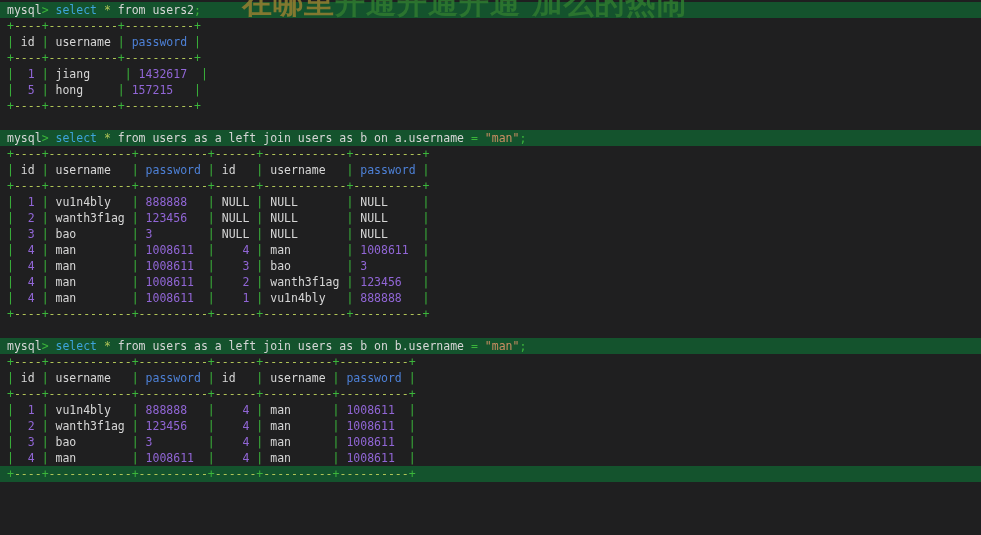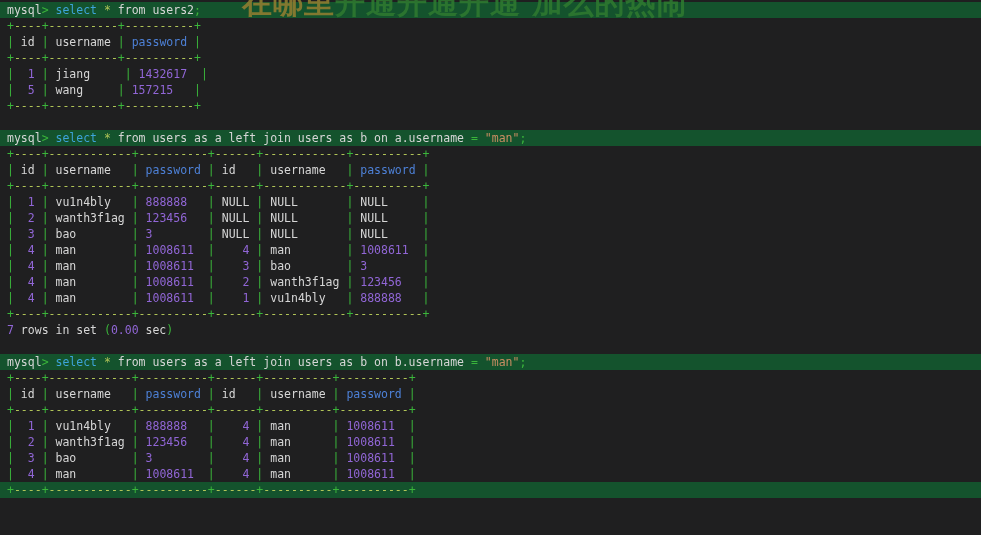--- a/index.html
+++ b/index.html
@@ -34,36 +34,35 @@
 </style>
 </head>
 <body style="background: rgb(31, 31, 32);">
 
 <div id="terminal">
     <div class="line hl"><span class="tk-w">mysql</span><span class="tk-g">&gt;</span><span class="tk-c"> select</span><span class="tk-y"> *</span><span class="tk-w"> from users2</span><span class="tk-g">;</span></div>
     <div class="line"><span class="tk-g">+</span><span class="tk-y">----</span><span class="tk-g">+</span><span class="tk-y">----------</span><span class="tk-g">+</span><span class="tk-y">----------</span><span class="tk-g">+</span></div>
     <div class="line"><span class="tk-g">|</span><span class="tk-w"> id </span><span class="tk-g">|</span><span class="tk-w"> username </span><span class="tk-g">|</span><span class="tk-b"> password </span><span class="tk-g">|</span></div>
     <div class="line"><span class="tk-g">+</span><span class="tk-y">----</span><span class="tk-g">+</span><span class="tk-y">----------</span><span class="tk-g">+</span><span class="tk-y">----------</span><span class="tk-g">+</span></div>
     <div class="line"><span class="tk-g">|</span><span class="tk-p">  1 </span><span class="tk-g">|</span><span class="tk-w"> jiang     </span><span class="tk-g">|</span><span class="tk-p"> 1432617  </span><span class="tk-g">|</span></div>
-    <div class="line"><span class="tk-g">|</span><span class="tk-p">  5 </span><span class="tk-g">|</span><span class="tk-w"> wang     </span><span class="tk-g">|</span><span class="tk-p"> 157215   </span><span class="tk-g">|</span></div>
+    <div class="line"><span class="tk-g">|</span><span class="tk-p">  5 </span><span class="tk-g">|</span><span class="tk-w"> hong     </span><span class="tk-g">|</span><span class="tk-p"> 157215   </span><span class="tk-g">|</span></div>
     <div class="line"><span class="tk-g">+</span><span class="tk-y">----</span><span class="tk-g">+</span><span class="tk-y">----------</span><span class="tk-g">+</span><span class="tk-y">----------</span><span class="tk-g">+</span></div>
     <div class="line"></div>
     <div class="line hl"><span class="tk-w">mysql</span><span class="tk-g">&gt;</span><span class="tk-c"> select</span><span class="tk-y"> *</span><span class="tk-w"> from users as a left join users as b on a.username</span><span class="tk-g"> =</span><span class="tk-o"> "man"</span><span class="tk-g">;</span></div>
     <div class="line"><span class="tk-g">+</span><span class="tk-y">----</span><span class="tk-g">+</span><span class="tk-y">------------</span><span class="tk-g">+</span><span class="tk-y">----------</span><span class="tk-g">+</span><span class="tk-y">------</span><span class="tk-g">+</span><span class="tk-y">------------</span><span class="tk-g">+</span><span class="tk-y">----------</span><span class="tk-g">+</span></div>
     <div class="line"><span class="tk-g">|</span><span class="tk-w"> id </span><span class="tk-g">|</span><span class="tk-w"> username   </span><span class="tk-g">|</span><span class="tk-b"> password </span><span class="tk-g">|</span><span class="tk-w"> id   </span><span class="tk-g">|</span><span class="tk-w"> username   </span><span class="tk-g">|</span><span class="tk-b"> password </span><span class="tk-g">|</span></div>
     <div class="line"><span class="tk-g">+</span><span class="tk-y">----</span><span class="tk-g">+</span><span class="tk-y">------------</span><span class="tk-g">+</span><span class="tk-y">----------</span><span class="tk-g">+</span><span class="tk-y">------</span><span class="tk-g">+</span><span class="tk-y">------------</span><span class="tk-g">+</span><span class="tk-y">----------</span><span class="tk-g">+</span></div>
     <div class="line"><span class="tk-g">|</span><span class="tk-p">  1 </span><span class="tk-g">|</span><span class="tk-w"> vu1n4bly   </span><span class="tk-g">|</span><span class="tk-p"> 888888   </span><span class="tk-g">|</span><span class="tk-w"> NULL </span><span class="tk-g">|</span><span class="tk-w"> NULL       </span><span class="tk-g">|</span><span class="tk-w"> NULL     </span><span class="tk-g">|</span></div>
     <div class="line"><span class="tk-g">|</span><span class="tk-p">  2 </span><span class="tk-g">|</span><span class="tk-w"> wanth3f1ag </span><span class="tk-g">|</span><span class="tk-p"> 123456   </span><span class="tk-g">|</span><span class="tk-w"> NULL </span><span class="tk-g">|</span><span class="tk-w"> NULL       </span><span class="tk-g">|</span><span class="tk-w"> NULL     </span><span class="tk-g">|</span></div>
     <div class="line"><span class="tk-g">|</span><span class="tk-p">  3 </span><span class="tk-g">|</span><span class="tk-w"> bao        </span><span class="tk-g">|</span><span class="tk-p"> 3        </span><span class="tk-g">|</span><span class="tk-w"> NULL </span><span class="tk-g">|</span><span class="tk-w"> NULL       </span><span class="tk-g">|</span><span class="tk-w"> NULL     </span><span class="tk-g">|</span></div>
     <div class="line"><span class="tk-g">|</span><span class="tk-p">  4 </span><span class="tk-g">|</span><span class="tk-w"> man        </span><span class="tk-g">|</span><span class="tk-p"> 1008611  </span><span class="tk-g">|</span><span class="tk-p">    4 </span><span class="tk-g">|</span><span class="tk-w"> man        </span><span class="tk-g">|</span><span class="tk-p"> 1008611  </span><span class="tk-g">|</span></div>
     <div class="line"><span class="tk-g">|</span><span class="tk-p">  4 </span><span class="tk-g">|</span><span class="tk-w"> man        </span><span class="tk-g">|</span><span class="tk-p"> 1008611  </span><span class="tk-g">|</span><span class="tk-p">    3 </span><span class="tk-g">|</span><span class="tk-w"> bao        </span><span class="tk-g">|</span><span class="tk-p"> 3        </span><span class="tk-g">|</span></div>
     <div class="line"><span class="tk-g">|</span><span class="tk-p">  4 </span><span class="tk-g">|</span><span class="tk-w"> man        </span><span class="tk-g">|</span><span class="tk-p"> 1008611  </span><span class="tk-g">|</span><span class="tk-p">    2 </span><span class="tk-g">|</span><span class="tk-w"> wanth3f1ag </span><span class="tk-g">|</span><span class="tk-p"> 123456   </span><span class="tk-g">|</span></div>
     <div class="line"><span class="tk-g">|</span><span class="tk-p">  4 </span><span class="tk-g">|</span><span class="tk-w"> man        </span><span class="tk-g">|</span><span class="tk-p"> 1008611  </span><span class="tk-g">|</span><span class="tk-p">    1 </span><span class="tk-g">|</span><span class="tk-w"> vu1n4bly   </span><span class="tk-g">|</span><span class="tk-p"> 888888   </span><span class="tk-g">|</span></div>
     <div class="line"><span class="tk-g">+</span><span class="tk-y">----</span><span class="tk-g">+</span><span class="tk-y">------------</span><span class="tk-g">+</span><span class="tk-y">----------</span><span class="tk-g">+</span><span class="tk-y">------</span><span class="tk-g">+</span><span class="tk-y">------------</span><span class="tk-g">+</span><span class="tk-y">----------</span><span class="tk-g">+</span></div>
-    <div class="line"><span class="tk-p">7</span><span class="tk-w"> rows in set </span><span class="tk-g">(</span><span class="tk-p">0.00</span><span class="tk-w"> sec</span><span class="tk-g">)</span></div>
     <div class="line"></div>
     <div class="line hl"><span class="tk-w">mysql</span><span class="tk-g">&gt;</span><span class="tk-c"> select</span><span class="tk-y"> *</span><span class="tk-w"> from users as a left join users as b on b.username</span><span class="tk-g"> =</span><span class="tk-o"> "man"</span><span class="tk-g">;</span></div>
     <div class="line"><span class="tk-g">+</span><span class="tk-y">----</span><span class="tk-g">+</span><span class="tk-y">------------</span><span class="tk-g">+</span><span class="tk-y">----------</span><span class="tk-g">+</span><span class="tk-y">------</span><span class="tk-g">+</span><span class="tk-y">----------</span><span class="tk-g">+</span><span class="tk-y">----------</span><span class="tk-g">+</span></div>
     <div class="line"><span class="tk-g">|</span><span class="tk-w"> id </span><span class="tk-g">|</span><span class="tk-w"> username   </span><span class="tk-g">|</span><span class="tk-b"> password </span><span class="tk-g">|</span><span class="tk-w"> id   </span><span class="tk-g">|</span><span class="tk-w"> username </span><span class="tk-g">|</span><span class="tk-b"> password </span><span class="tk-g">|</span></div>
     <div class="line"><span class="tk-g">+</span><span class="tk-y">----</span><span class="tk-g">+</span><span class="tk-y">------------</span><span class="tk-g">+</span><span class="tk-y">----------</span><span class="tk-g">+</span><span class="tk-y">------</span><span class="tk-g">+</span><span class="tk-y">----------</span><span class="tk-g">+</span><span class="tk-y">----------</span><span class="tk-g">+</span></div>
     <div class="line"><span class="tk-g">|</span><span class="tk-p">  1 </span><span class="tk-g">|</span><span class="tk-w"> vu1n4bly   </span><span class="tk-g">|</span><span class="tk-p"> 888888   </span><span class="tk-g">|</span><span class="tk-p">    4 </span><span class="tk-g">|</span><span class="tk-w"> man      </span><span class="tk-g">|</span><span class="tk-p"> 1008611  </span><span class="tk-g">|</span></div>
     <div class="line"><span class="tk-g">|</span><span class="tk-p">  2 </span><span class="tk-g">|</span><span class="tk-w"> wanth3f1ag </span><span class="tk-g">|</span><span class="tk-p"> 123456   </span><span class="tk-g">|</span><span class="tk-p">    4 </span><span class="tk-g">|</span><span class="tk-w"> man      </span><span class="tk-g">|</span><span class="tk-p"> 1008611  </span><span class="tk-g">|</span></div>
     <div class="line"><span class="tk-g">|</span><span class="tk-p">  3 </span><span class="tk-g">|</span><span class="tk-w"> bao        </span><span class="tk-g">|</span><span class="tk-p"> 3        </span><span class="tk-g">|</span><span class="tk-p">    4 </span><span class="tk-g">|</span><span class="tk-w"> man      </span><span class="tk-g">|</span><span class="tk-p"> 1008611  </span><span class="tk-g">|</span></div>
     <div class="line"><span class="tk-g">|</span><span class="tk-p">  4 </span><span class="tk-g">|</span><span class="tk-w"> man        </span><span class="tk-g">|</span><span class="tk-p"> 1008611  </span><span class="tk-g">|</span><span class="tk-p">    4 </span><span class="tk-g">|</span><span class="tk-w"> man      </span><span class="tk-g">|</span><span class="tk-p"> 1008611  </span><span class="tk-g">|</span></div>
     <div class="line hl"><span class="tk-g">+</span><span class="tk-y">----</span><span class="tk-g">+</span><span class="tk-y">------------</span><span class="tk-g">+</span><span class="tk-y">----------</span><span class="tk-g">+</span><span class="tk-y">------</span><span class="tk-g">+</span><span class="tk-y">----------</span><span class="tk-g">+</span><span class="tk-y">----------</span><span class="tk-g">+</span></div>

